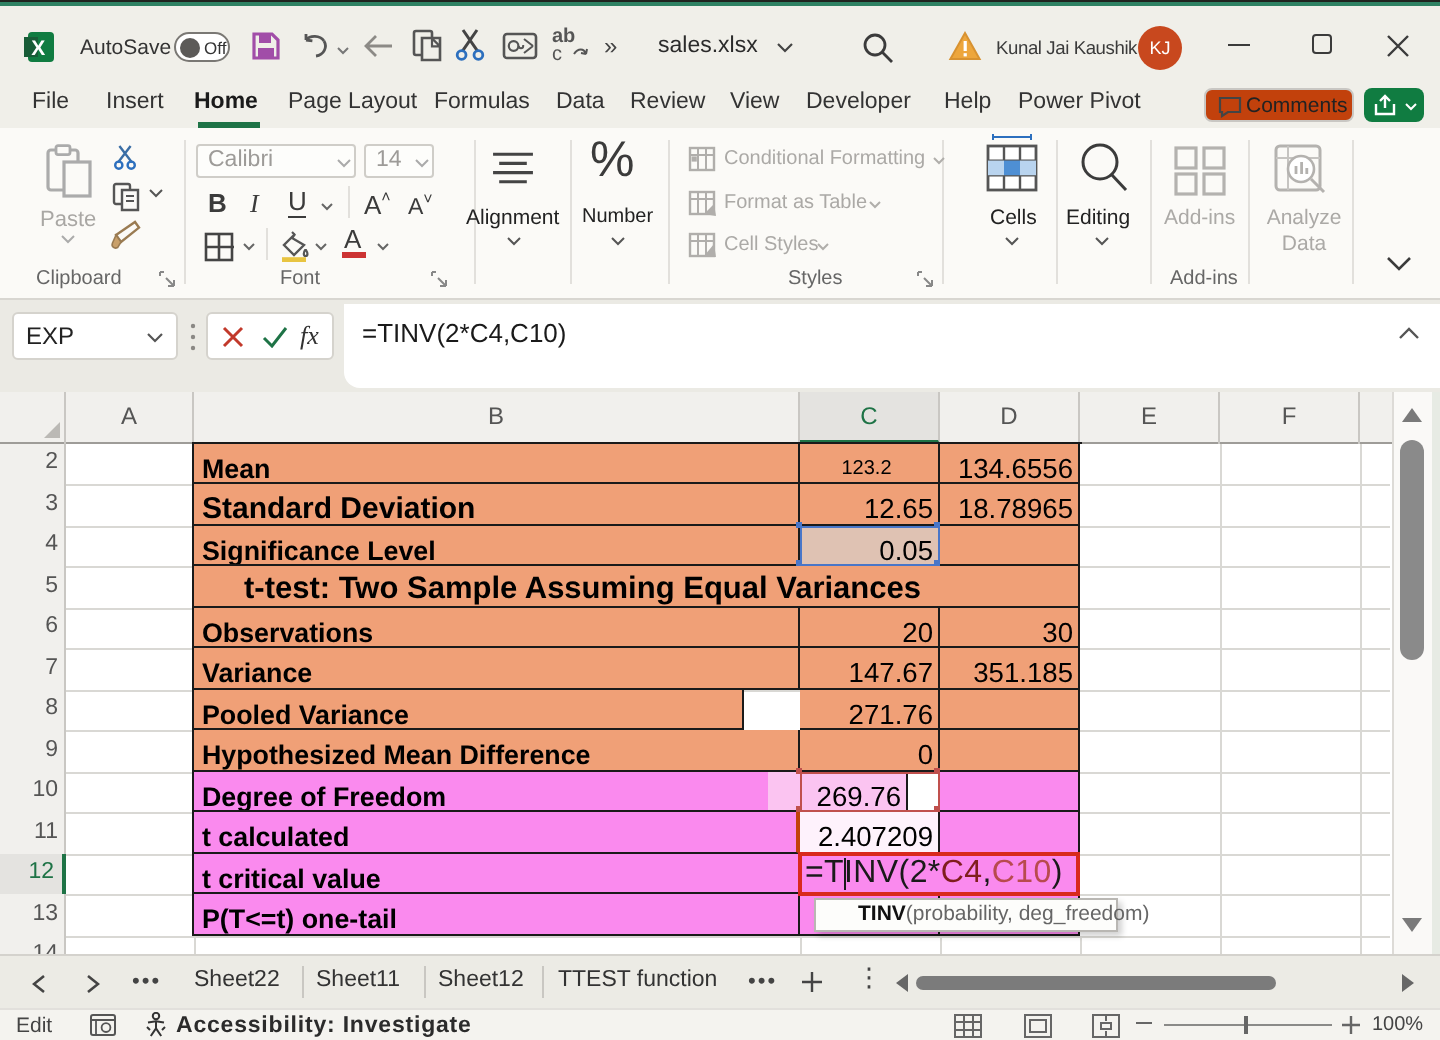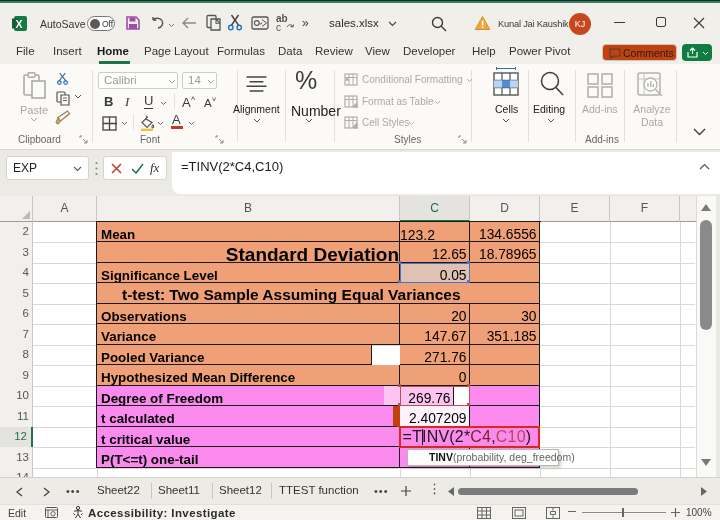--- a/index.html
+++ b/index.html
@@ -201,21 +201,21 @@
 
  <svg class="ab" style="left:245px;top:9px" width="23" height="22" viewBox="0 0 30 22">
         <path d="M2 2h26M6 8h18M2 14h26M6 20h18" stroke="#444" stroke-width="2"></path>
       </svg>
  <div class="ab" style="left:233px;top:39px;font-size:10.5px;color:#222">Alignment</div>
  <svg class="ab" style="left:253px;top:54px" width="8" height="5" viewBox="0 0 8 5">
         <path d="M1 1l3 3 3-3" fill="none" stroke="#555" stroke-width="1"></path>
       </svg>
 
  <div class="ab" style="left:295px;top:2px;font-size:25px;color:#3b3b3b">%</div>
- <div class="ab" style="left:291px;top:39px;font-size:14px;color:#222">Number</div>
+ <div class="ab" style="left:291px;top:39px;font-size:10px;color:#222">Number</div>
  <svg class="ab" style="left:305px;top:54px" width="8" height="5" viewBox="0 0 8 5">
         <path d="M1 1l3 3 3-3" fill="none" stroke="#555" stroke-width="1"></path>
       </svg>
 
  <svg class="ab" style="left:344px;top:9px" width="14" height="13" viewBox="0 0 14 13">
         <rect x="1" y="1" width="12" height="11" fill="none" stroke="#b0aeab" stroke-width="1.2"></rect>
         <path d="M1 4.5h12M5 1v11M9 1v11" stroke="#b0aeab" stroke-width="1"></path>
         <rect x="1.8" y="5.2" width="2.6" height="2.6" fill="#b0aeab"></rect>
       </svg>
  <div class="ab" style="left:362px;top:10px;font-size:10px;color:#aba9a6">Conditional Formatting</div>
@@ -359,23 +359,23 @@
 <div class="ab" style="left:610px;top:26px;width:1px;height:255px;background:#D9D8D4"></div>
 <div class="ab" style="left:680px;top:26px;width:1px;height:255px;background:#D9D8D4"></div>
 <div class="ab" style="left:97px;top:272px;width:1px;height:9px;background:#D9D8D4"></div>
 <div class="ab" style="left:400px;top:272px;width:1px;height:9px;background:#D9D8D4"></div>
 <div class="ab" style="left:470px;top:272px;width:1px;height:9px;background:#D9D8D4"></div>
 <div class="ab" style="left:540px;top:272px;width:1px;height:9px;background:#D9D8D4"></div>
 
 <div class="ab" style="left:96px;top:25px;width:445px;height:1px;background:#1a1a1a"></div>
 <div class="ab" style="left:96px;top:25px;width:1px;height:247px;background:#1a1a1a"></div>
 <div class="ab" style="left:97px;top:26px;width:303px;height:20px;background:#F0A077;border-right:1px solid #1a1a1a;border-bottom:1px solid #1a1a1a;box-sizing:border-box;font-size:13.4px;color:#000;line-height:26px;overflow:hidden;white-space:nowrap;font-weight:bold;text-align:left"><span style="margin-left:4px">Mean</span></div>
-<div class="ab" style="left:400px;top:26px;width:70px;height:20px;background:#F0A077;border-right:1px solid #1a1a1a;border-bottom:1px solid #1a1a1a;box-sizing:border-box;font-size:14px;color:#000;line-height:26px;overflow:hidden;white-space:nowrap;text-align:left"><span style="margin-right:2.5px">123.2</span></div>
+<div class="ab" style="left:400px;top:26px;width:70px;height:20px;background:#F0A077;border-right:1px solid #1a1a1a;border-bottom:1px solid #1a1a1a;box-sizing:border-box;font-size:10px;color:#000;line-height:26px;overflow:hidden;white-space:nowrap;text-align:center"><span style="margin-right:2.5px">123.2</span></div>
 <div class="ab" style="left:470px;top:26px;width:70px;height:20px;background:#F0A077;border-right:1px solid #1a1a1a;border-bottom:1px solid #1a1a1a;box-sizing:border-box;font-size:13.8px;color:#000;line-height:26px;overflow:hidden;white-space:nowrap;text-align:right"><span style="margin-right:2.5px">134.6556</span></div>
-<div class="ab" style="left:97px;top:46px;width:303px;height:21px;background:#F0A077;border-right:1px solid #1a1a1a;border-bottom:1px solid #1a1a1a;box-sizing:border-box;font-size:19px;color:#000;line-height:26px;overflow:hidden;white-space:nowrap;font-weight:bold;text-align:right"><span style="margin-left:4px">Standard Deviation</span></div>
+<div class="ab" style="left:97px;top:46px;width:303px;height:21px;background:#F0A077;border-right:1px solid #1a1a1a;border-bottom:1px solid #1a1a1a;box-sizing:border-box;font-size:15px;color:#000;line-height:26px;overflow:hidden;white-space:nowrap;font-weight:bold;text-align:left"><span style="margin-left:4px">Standard Deviation</span></div>
 <div class="ab" style="left:400px;top:46px;width:70px;height:21px;background:#F0A077;border-right:1px solid #1a1a1a;border-bottom:1px solid #1a1a1a;box-sizing:border-box;font-size:13.8px;color:#000;line-height:26px;overflow:hidden;white-space:nowrap;text-align:right"><span style="margin-right:2.5px">12.65</span></div>
 <div class="ab" style="left:470px;top:46px;width:70px;height:21px;background:#F0A077;border-right:1px solid #1a1a1a;border-bottom:1px solid #1a1a1a;box-sizing:border-box;font-size:13.8px;color:#000;line-height:26px;overflow:hidden;white-space:nowrap;text-align:right"><span style="margin-right:2.5px">18.78965</span></div>
 <div class="ab" style="left:97px;top:67px;width:303px;height:20px;background:#F0A077;border-right:1px solid #1a1a1a;border-bottom:1px solid #1a1a1a;box-sizing:border-box;font-size:13.4px;color:#000;line-height:26px;overflow:hidden;white-space:nowrap;font-weight:bold;text-align:left"><span style="margin-left:4px">Significance Level</span></div>
 <div class="ab" style="left:400px;top:67px;width:70px;height:20px;background:#DFC2B3;border-right:1px solid #1a1a1a;border-bottom:1px solid #1a1a1a;box-sizing:border-box;font-size:13.8px;color:#000;line-height:26px;overflow:hidden;white-space:nowrap;text-align:right"><span style="margin-right:2.5px">0.05</span></div>
 <div class="ab" style="left:470px;top:67px;width:70px;height:20px;background:#F0A077;border-right:1px solid #1a1a1a;border-bottom:1px solid #1a1a1a;box-sizing:border-box;font-size:13.8px;color:#000;line-height:26px;overflow:hidden;white-space:nowrap;text-align:right"><span style="margin-right:2.5px"></span></div>
 <div class="ab" style="left:97px;top:87px;width:443px;height:21px;background:#F0A077;border-right:1px solid #1a1a1a;border-bottom:1px solid #1a1a1a;box-sizing:border-box;font-size:15.5px;font-weight:bold;color:#000;line-height:24px;white-space:nowrap"><span style="margin-left:25px">t-test: Two Sample Assuming Equal Variances</span></div>
 <div class="ab" style="left:97px;top:108px;width:303px;height:20px;background:#F0A077;border-right:1px solid #1a1a1a;border-bottom:1px solid #1a1a1a;box-sizing:border-box;font-size:13.4px;color:#000;line-height:26px;overflow:hidden;white-space:nowrap;font-weight:bold;text-align:left"><span style="margin-left:4px">Observations</span></div>
 <div class="ab" style="left:400px;top:108px;width:70px;height:20px;background:#F0A077;border-right:1px solid #1a1a1a;border-bottom:1px solid #1a1a1a;box-sizing:border-box;font-size:13.8px;color:#000;line-height:26px;overflow:hidden;white-space:nowrap;text-align:right"><span style="margin-right:2.5px">20</span></div>
 <div class="ab" style="left:470px;top:108px;width:70px;height:20px;background:#F0A077;border-right:1px solid #1a1a1a;border-bottom:1px solid #1a1a1a;box-sizing:border-box;font-size:13.8px;color:#000;line-height:26px;overflow:hidden;white-space:nowrap;text-align:right"><span style="margin-right:2.5px">30</span></div>
 <div class="ab" style="left:97px;top:128px;width:303px;height:21px;background:#F0A077;border-right:1px solid #1a1a1a;border-bottom:1px solid #1a1a1a;box-sizing:border-box;font-size:13.4px;color:#000;line-height:26px;overflow:hidden;white-space:nowrap;font-weight:bold;text-align:left"><span style="margin-left:4px">Variance</span></div>
@@ -383,21 +383,21 @@
 <div class="ab" style="left:470px;top:128px;width:70px;height:21px;background:#F0A077;border-right:1px solid #1a1a1a;border-bottom:1px solid #1a1a1a;box-sizing:border-box;font-size:13.8px;color:#000;line-height:26px;overflow:hidden;white-space:nowrap;text-align:right"><span style="margin-right:2.5px">351.185</span></div>
 <div class="ab" style="left:97px;top:149px;width:275px;height:20px;background:#F0A077;border-right:1px solid #1a1a1a;border-bottom:1px solid #1a1a1a;box-sizing:border-box;font-size:13.4px;color:#000;line-height:26px;overflow:hidden;white-space:nowrap;font-weight:bold;text-align:left"><span style="margin-left:4px">Pooled Variance</span></div>
 <div class="ab" style="left:400px;top:149px;width:70px;height:20px;background:#F0A077;border-right:1px solid #1a1a1a;border-bottom:1px solid #1a1a1a;box-sizing:border-box;font-size:13.8px;color:#000;line-height:26px;overflow:hidden;white-space:nowrap;text-align:right"><span style="margin-right:2.5px">271.76</span></div>
 <div class="ab" style="left:470px;top:149px;width:70px;height:20px;background:#F0A077;border-right:1px solid #1a1a1a;border-bottom:1px solid #1a1a1a;box-sizing:border-box;font-size:13.8px;color:#000;line-height:26px;overflow:hidden;white-space:nowrap;text-align:right"><span style="margin-right:2.5px"></span></div>
 <div class="ab" style="left:97px;top:169px;width:303px;height:21px;background:#F0A077;border-right:1px solid #1a1a1a;border-bottom:1px solid #1a1a1a;box-sizing:border-box;font-size:13.4px;color:#000;line-height:26px;overflow:hidden;white-space:nowrap;font-weight:bold;text-align:left"><span style="margin-left:4px">Hypothesized Mean Difference</span></div>
 <div class="ab" style="left:400px;top:169px;width:70px;height:21px;background:#F0A077;border-right:1px solid #1a1a1a;border-bottom:1px solid #1a1a1a;box-sizing:border-box;font-size:13.8px;color:#000;line-height:26px;overflow:hidden;white-space:nowrap;text-align:right"><span style="margin-right:2.5px">0</span></div>
 <div class="ab" style="left:470px;top:169px;width:70px;height:21px;background:#F0A077;border-right:1px solid #1a1a1a;border-bottom:1px solid #1a1a1a;box-sizing:border-box;font-size:13.8px;color:#000;line-height:26px;overflow:hidden;white-space:nowrap;text-align:right"><span style="margin-right:2.5px"></span></div>
 <div class="ab" style="left:97px;top:190px;width:303px;height:20px;background:#FA8AEE;border-right:1px solid #1a1a1a;border-bottom:1px solid #1a1a1a;box-sizing:border-box;font-size:13.4px;color:#000;line-height:26px;overflow:hidden;white-space:nowrap;font-weight:bold;text-align:left"><span style="margin-left:4px">Degree of Freedom</span></div>
 <div class="ab" style="left:384px;top:190px;width:70px;height:20px;background:#FBC4F1;border-right:1px solid #1a1a1a;border-bottom:1px solid #1a1a1a;box-sizing:border-box;font-size:13.8px;color:#000;line-height:26px;overflow:hidden;white-space:nowrap;text-align:right"><span style="margin-right:2.5px">269.76</span></div>
 <div class="ab" style="left:470px;top:190px;width:70px;height:20px;background:#FA8AEE;border-right:1px solid #1a1a1a;border-bottom:1px solid #1a1a1a;box-sizing:border-box;font-size:13.8px;color:#000;line-height:26px;overflow:hidden;white-space:nowrap;text-align:right"><span style="margin-right:2.5px"></span></div>
-<div class="ab" style="left:97px;top:210px;width:303px;height:21px;background:#FA8AEE;border-right:7px solid #c2410c;border-bottom:1px solid #1a1a1a;box-sizing:border-box;font-size:13.4px;color:#000;line-height:26px;overflow:hidden;white-space:nowrap;font-weight:bold;text-align:left"><span style="margin-left:4px">t calculated</span></div>
+<div class="ab" style="left:97px;top:210px;width:303px;height:21px;background:#FA8AEE;border-right:2px solid #c2410c;border-bottom:1px solid #1a1a1a;box-sizing:border-box;font-size:13.4px;color:#000;line-height:26px;overflow:hidden;white-space:nowrap;font-weight:bold;text-align:left"><span style="margin-left:4px">t calculated</span></div>
 <div class="ab" style="left:400px;top:210px;width:70px;height:21px;background:#FEF2FC;border-right:1px solid #1a1a1a;border-bottom:1px solid #1a1a1a;box-sizing:border-box;font-size:13.8px;color:#000;line-height:26px;overflow:hidden;white-space:nowrap;text-align:right"><span style="margin-right:2.5px">2.407209</span></div>
 <div class="ab" style="left:470px;top:210px;width:70px;height:21px;background:#FA8AEE;border-right:1px solid #1a1a1a;border-bottom:1px solid #1a1a1a;box-sizing:border-box;font-size:13.8px;color:#000;line-height:26px;overflow:hidden;white-space:nowrap;text-align:right"><span style="margin-right:2.5px"></span></div>
 <div class="ab" style="left:97px;top:231px;width:303px;height:20px;background:#FA8AEE;border-right:1px solid #1a1a1a;border-bottom:1px solid #1a1a1a;box-sizing:border-box;font-size:13.4px;color:#000;line-height:26px;overflow:hidden;white-space:nowrap;font-weight:bold;text-align:left"><span style="margin-left:4px">t critical value</span></div>
 <div class="ab" style="left:400px;top:231px;width:70px;height:20px;background:#FA8AEE;border-right:1px solid #1a1a1a;border-bottom:1px solid #1a1a1a;box-sizing:border-box;font-size:13.8px;color:#000;line-height:26px;overflow:hidden;white-space:nowrap;text-align:right"><span style="margin-right:2.5px"></span></div>
 <div class="ab" style="left:470px;top:231px;width:70px;height:20px;background:#FA8AEE;border-right:1px solid #1a1a1a;border-bottom:1px solid #1a1a1a;box-sizing:border-box;font-size:13.8px;color:#000;line-height:26px;overflow:hidden;white-space:nowrap;text-align:right"><span style="margin-right:2.5px"></span></div>
 <div class="ab" style="left:97px;top:251px;width:303px;height:21px;background:#FA8AEE;border-right:1px solid #1a1a1a;border-bottom:1px solid #1a1a1a;box-sizing:border-box;font-size:13.4px;color:#000;line-height:26px;overflow:hidden;white-space:nowrap;font-weight:bold;text-align:left"><span style="margin-left:4px">P(T&lt;=t) one-tail</span></div>
 <div class="ab" style="left:400px;top:251px;width:70px;height:21px;background:#FA8AEE;border-right:1px solid #1a1a1a;border-bottom:1px solid #1a1a1a;box-sizing:border-box;font-size:13.8px;color:#000;line-height:26px;overflow:hidden;white-space:nowrap;text-align:right"><span style="margin-right:2.5px"></span></div>
 <div class="ab" style="left:470px;top:251px;width:70px;height:21px;background:#FA8AEE;border-right:1px solid #1a1a1a;border-bottom:1px solid #1a1a1a;box-sizing:border-box;font-size:13.8px;color:#000;line-height:26px;overflow:hidden;white-space:nowrap;text-align:right"><span style="margin-right:2.5px"></span></div>
 
 <div class="ab" style="left:400px;top:67px;width:70px;height:20px;border:1px solid #4976C8;box-sizing:border-box"></div>

